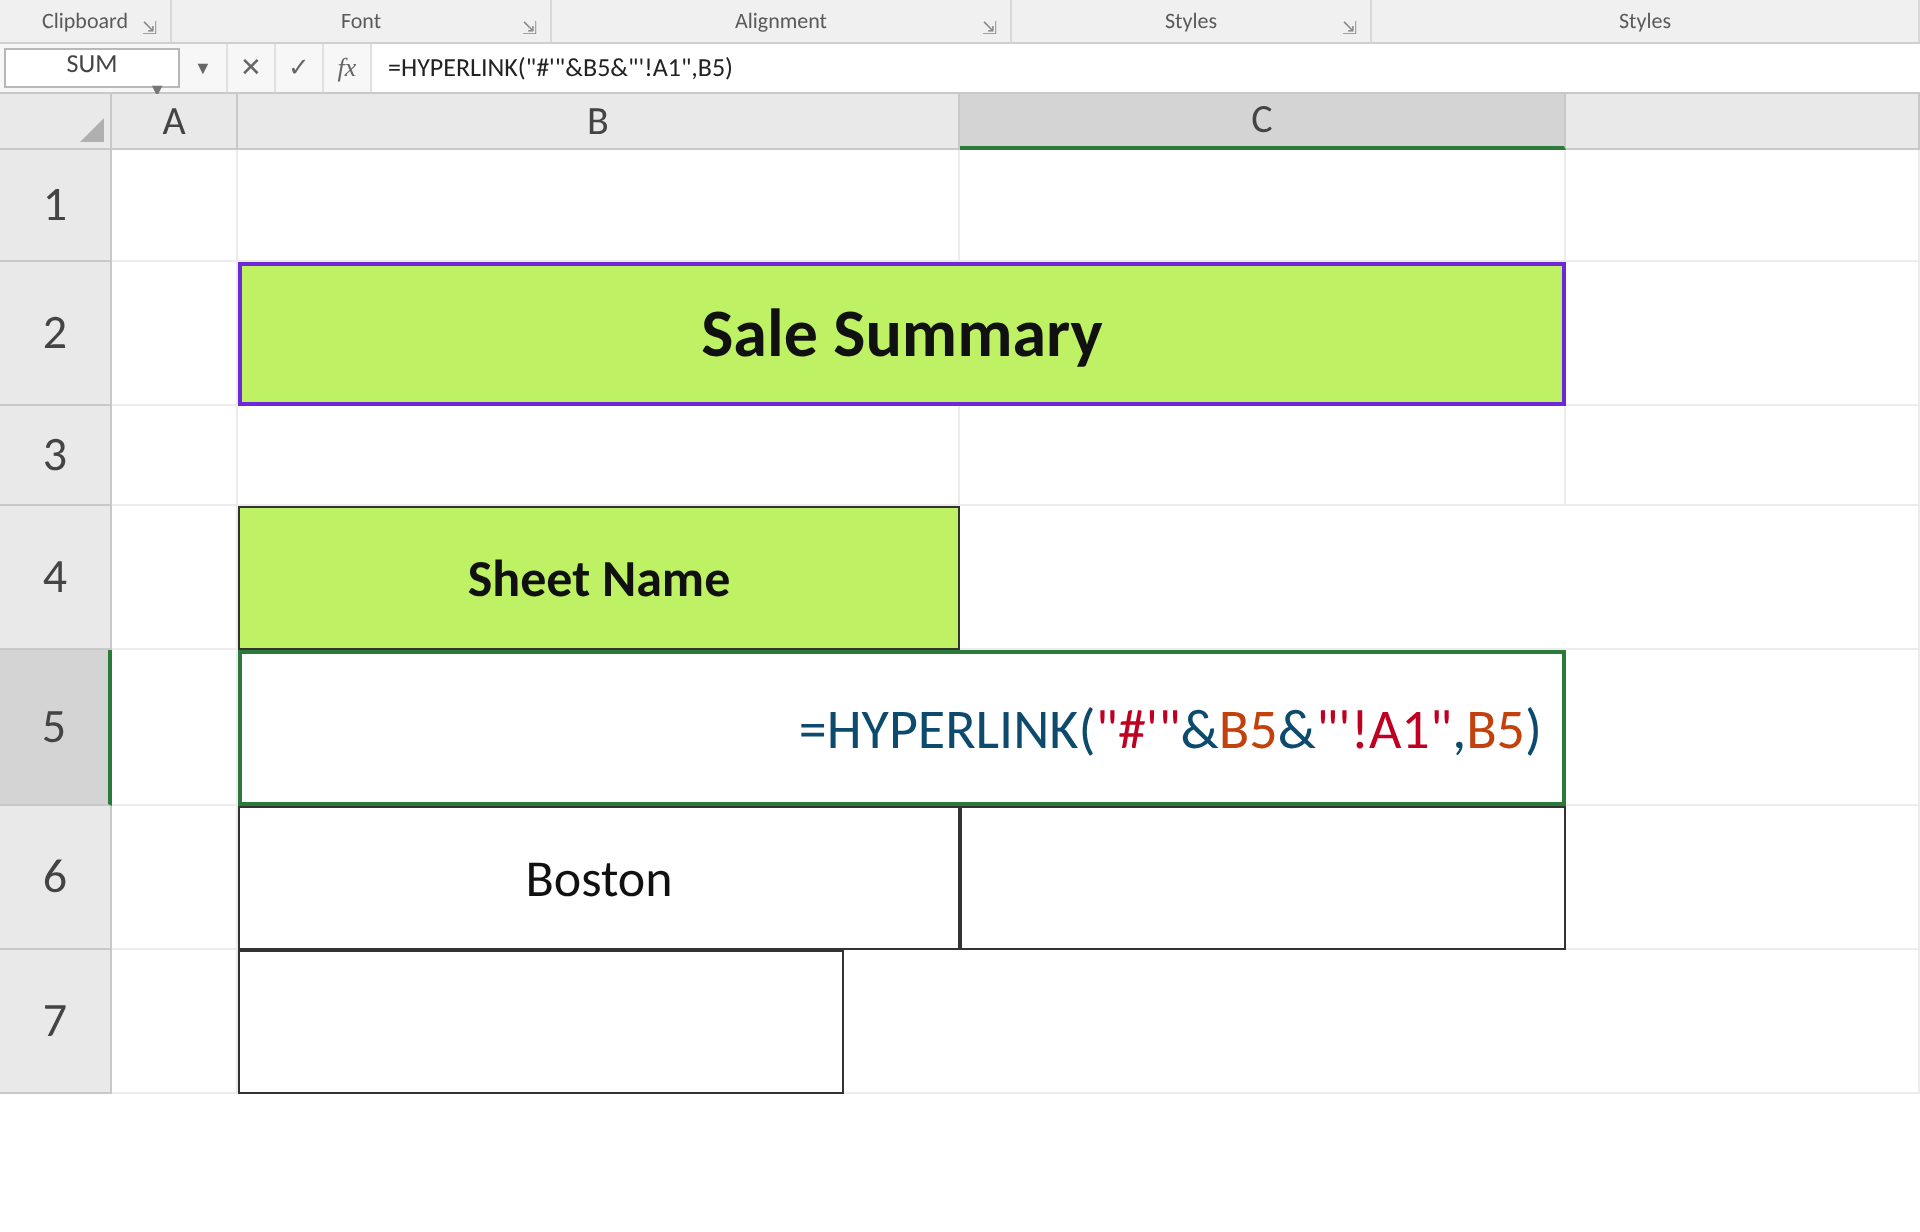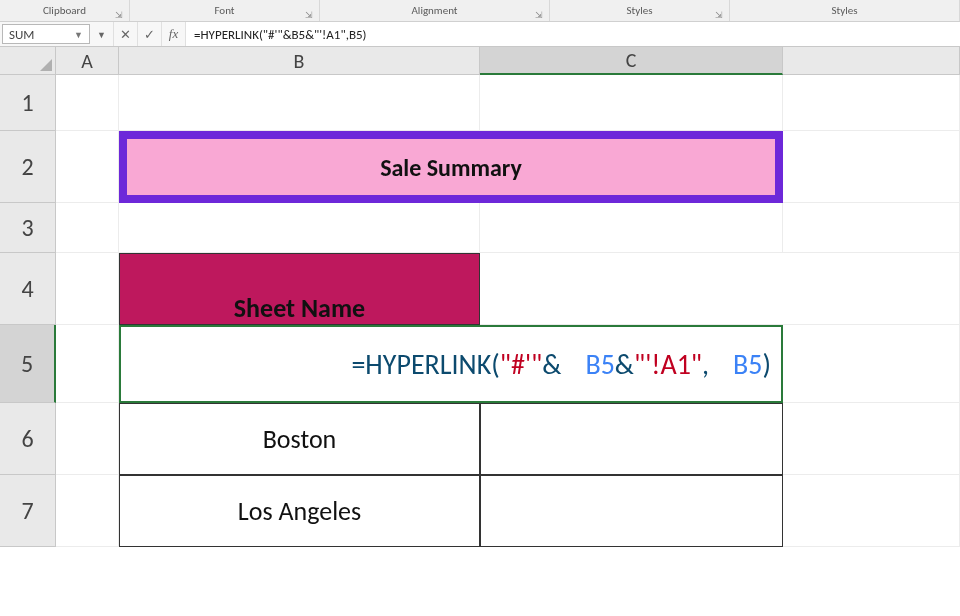--- a/index.html
+++ b/index.html
@@ -47,20 +47,21 @@
   }
   .name-box {
     width: 88px;
     background: #ffffff;
     border: 1px solid #b8b8b8;
     display: flex;
     align-items: center;
     padding: 0 6px;
     color: #444;
     margin: 2px 0 2px 2px;
+    flex-direction: column;
   }
   .name-box .dd {
     margin-left: auto;
     font-size: 9px;
     color: #777;
   }
   .fb-btn {
     width: 24px;
     display: flex;
     align-items: center;
@@ -164,35 +165,34 @@
   .wD { flex: 1; }
   .h1 { height: 56px; }
   .h2 { height: 72px; }
   .h3 { height: 50px; }
   .h4 { height: 72px; }
   .h5 { height: 78px; }
   .h6 { height: 72px; }
   .h7 { height: 72px; }
 
   .title-merge {
-    background: #f9a8d4;
-    border: 8px solid #6d28d9;
-    font-size: 24px;
+    background: #bef264;
+    border: 2px solid #6d28d9;
+    font-size: 34px;
     font-weight: bold;
     color: #111;
     justify-content: center;
   }
   .tbl-header {
-    background: #be185d;
+    background: #bef264;
     border: 1px solid #333;
     font-size: 26px;
     font-weight: bold;
     color: #111;
     justify-content: center;
-    align-items: flex-end;
   }
   .tbl-cell {
     border: 1px solid #333;
     font-size: 26px;
     color: #111;
     justify-content: center;
   }
   .editing-row {
     border-top: 2px solid #2a7a3a;
     border-bottom: 2px solid #2a7a3a;
@@ -202,27 +202,27 @@
   }
   .editing-text {
     font-size: 28px;
     padding: 0 10px;
     width: 100%;
     text-align: right;
     white-space: nowrap;
   }
   .tok-black { color: #0c4a6e; }
   .tok-red   { color: #c00020; }
-  .tok-blue  { color: #3b82f6; margin-left: 24px; }
+  .tok-blue  { color: #c2410c; }
 </style>
 </head>
 <body>
 
 <div class="ribbon-groups">
-  <div class="ribbon-group" style="width:130px">
+  <div class="ribbon-group" style="width:86px">
     <span>Clipboard</span>
     <span class="launcher">⇲</span>
   </div>
   <div class="ribbon-group" style="width:190px">
     <span>Font</span>
     <span class="launcher">⇲</span>
   </div>
   <div class="ribbon-group" style="width:230px">
     <span>Alignment</span>
     <span class="launcher">⇲</span>
@@ -327,23 +327,20 @@
           <div class="cell wA h6"></div>
           <div class="cell tbl-cell wB h6">
             <span>Boston</span>
           </div>
           <div class="cell tbl-cell wC h6"></div>
           <div class="cell wD h6"></div>
         </div>
 
         <div class="cell-row">
           <div class="cell wA h7"></div>
-          <div class="cell tbl-cell wB h7">
-            <span>Los Angeles</span>
-          </div>
           <div class="cell tbl-cell wC h7"></div>
           <div class="cell wD h7"></div>
         </div>
 
       </div>
     </div>
   </div>
 </div>
 
 </body></html>

